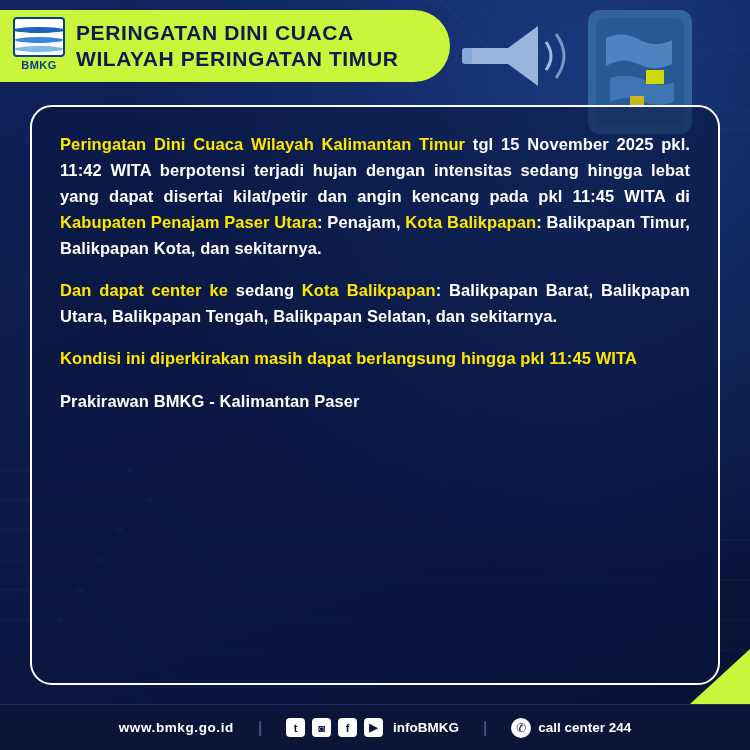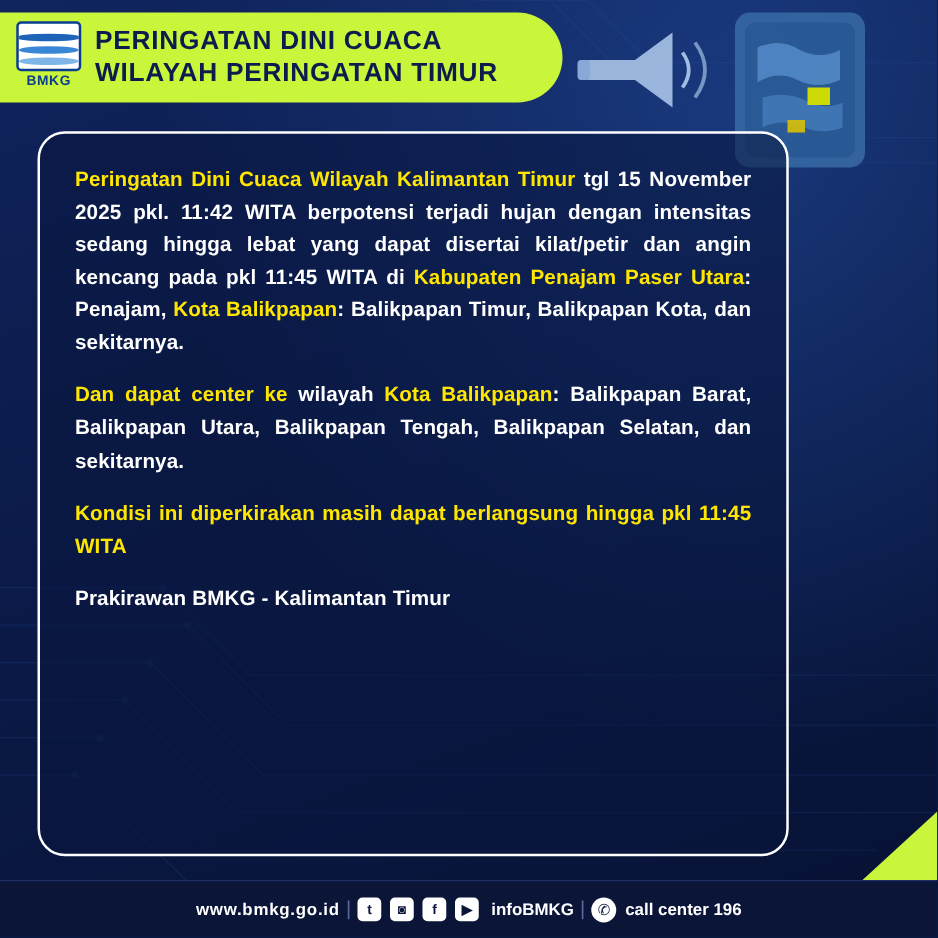--- a/index.html
+++ b/index.html
@@ -81,21 +81,21 @@
     position: absolute;
     right: 40px; top: 8px;
     width: 250px; height: 130px;
     z-index: 2;
     opacity: 0.95;
   }
   
   .card {
     position: absolute;
     top: 105px; left: 30px;
-    width: 601px; height: 580px;
+    width: 690px; height: 580px;
     background: rgba(9, 22, 62, 0.55);
     border: 2px solid #ffffff;
     border-radius: 22px;
     padding: 24px 28px;
     z-index: 4;
   }
   .body-text {
     font-size: 16.5px;
     line-height: 1.58;
     color: #ffffff;
@@ -110,21 +110,21 @@
   
   .footer {
     position: absolute;
     left: 0; bottom: 0;
     width: 750px; height: 46px;
     background: #0b1538;
     border-top: 1px solid #1d2f66;
     display: flex;
     align-items: center;
     justify-content: center;
-    gap: 5px;
+    gap: 24px;
     z-index: 6;
   }
   .footer-site {
     color: #ffffff; font-size: 13.5px; font-weight: bold; letter-spacing: 0.6px;
   }
   .sep { color: #5b6a9c; font-size: 16px; }
   .social { display: flex; align-items: center; gap: 7px; }
   .sicon {
     width: 19px; height: 19px;
     border-radius: 4px;
@@ -215,41 +215,41 @@
   </svg>
 
   <div class="card">
     <div class="body-text">
 
       <p class="para">
         <span class="hl">Peringatan Dini Cuaca Wilayah Kalimantan Timur</span><span> tgl 15 November 2025 pkl. 11:42 WITA berpotensi terjadi hujan dengan intensitas sedang hingga lebat yang dapat disertai kilat/petir dan angin kencang pada pkl 11:45 WITA di </span><span class="hl">Kabupaten Penajam Paser Utara</span><span>: Penajam, </span><span class="hl">Kota Balikpapan</span><span>: Balikpapan Timur, Balikpapan Kota, dan sekitarnya.</span>
       </p>
 
       <p class="para">
-        <span class="hl">Dan dapat center ke</span><span> wilayah </span><span class="hl">Kota Balikpapan</span><span>: Balikpapan Barat, Balikpapan Utara, Balikpapan Tengah, Balikpapan Selatan, dan sekitarnya.</span>
+        <span class="hl">Dan dapat center ke</span><span> sedang </span><span class="hl">Kota Balikpapan</span><span>: Balikpapan Barat, Balikpapan Utara, Balikpapan Tengah, Balikpapan Selatan, dan sekitarnya.</span>
       </p>
 
       <p class="para hl">Kondisi ini diperkirakan masih dapat berlangsung hingga pkl 11:45 WITA</p>
 
-      <p class="para sig">Prakirawan BMKG - Kalimantan Timur</p>
+      <p class="para sig">Prakirawan BMKG - Kalimantan Paser</p>
     </div>
   </div>
 
   <div class="corner-accent"></div>
 
   <div class="footer">
     <span class="footer-site">www.bmkg.go.id</span>
     <span class="sep">|</span>
     <span class="social">
       <span class="sicon tw">t</span>
       <span class="sicon ig">◙</span>
       <span class="sicon fb">f</span>
       <span class="sicon yt">▶</span>
       <span class="handle">infoBMKG</span>
     </span>
     <span class="sep">|</span>
     <span class="callcenter">
       <span class="call-badge">✆</span>
-      <span class="call-text">call center 196</span>
+      <span class="call-text">call center 244</span>
     </span>
   </div>
 
 </div>
 
 </body></html>

